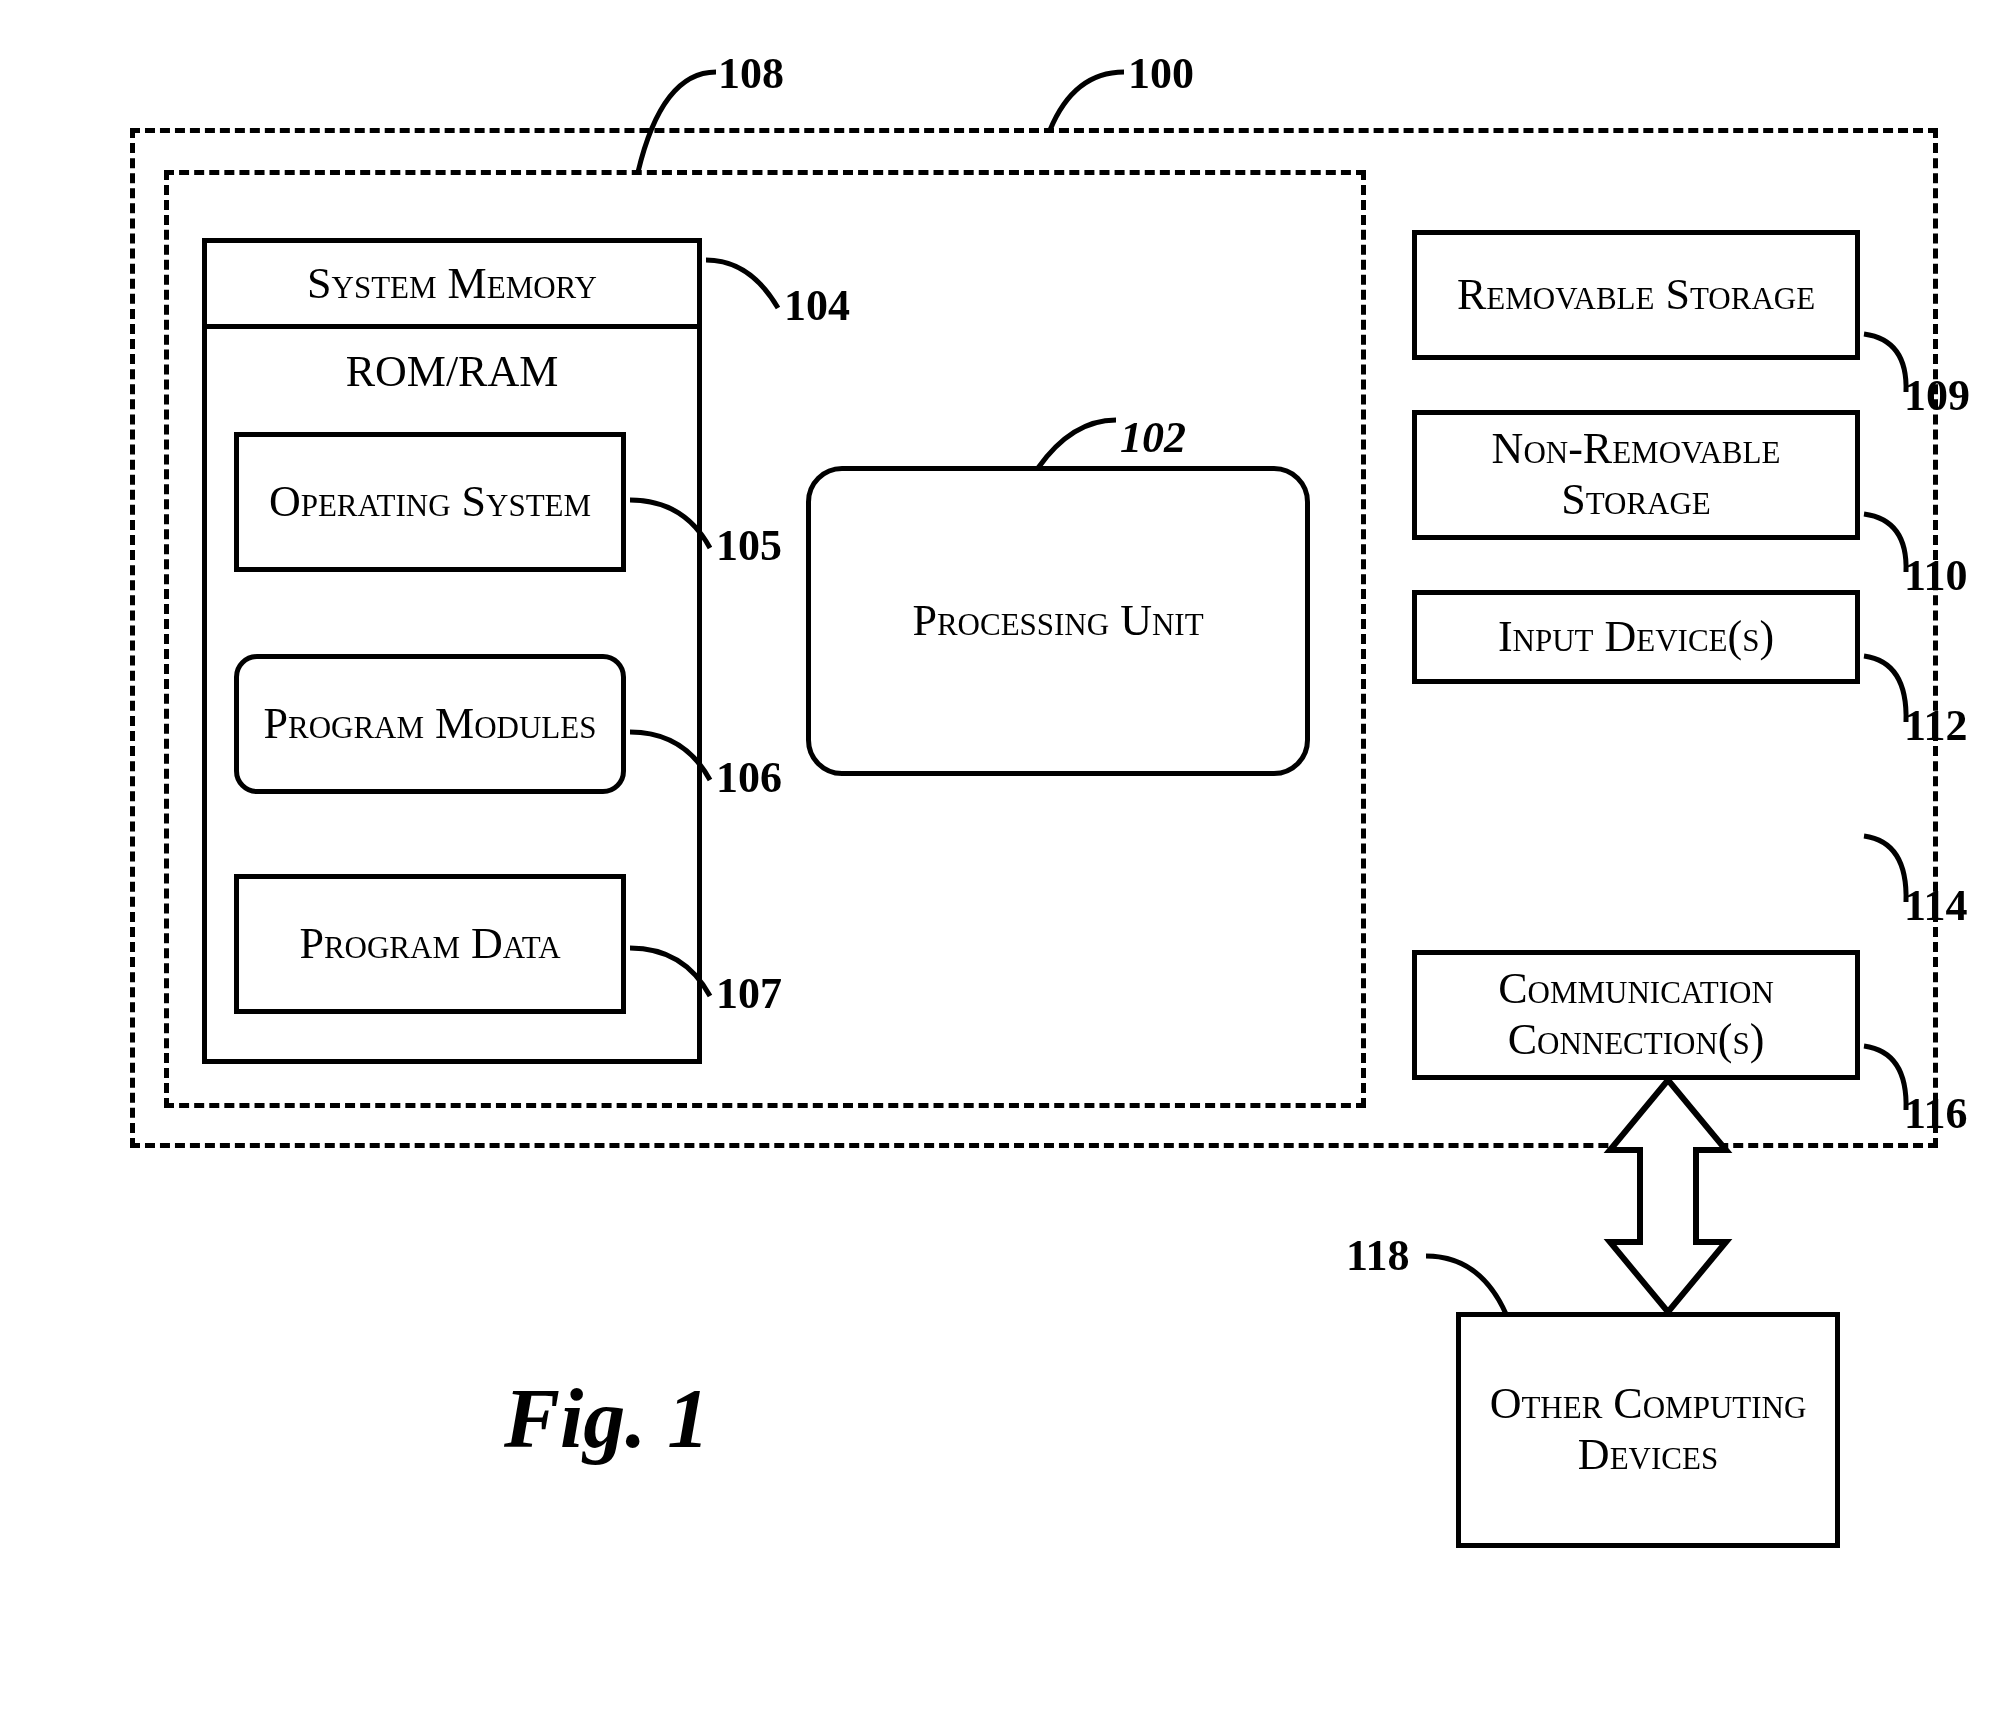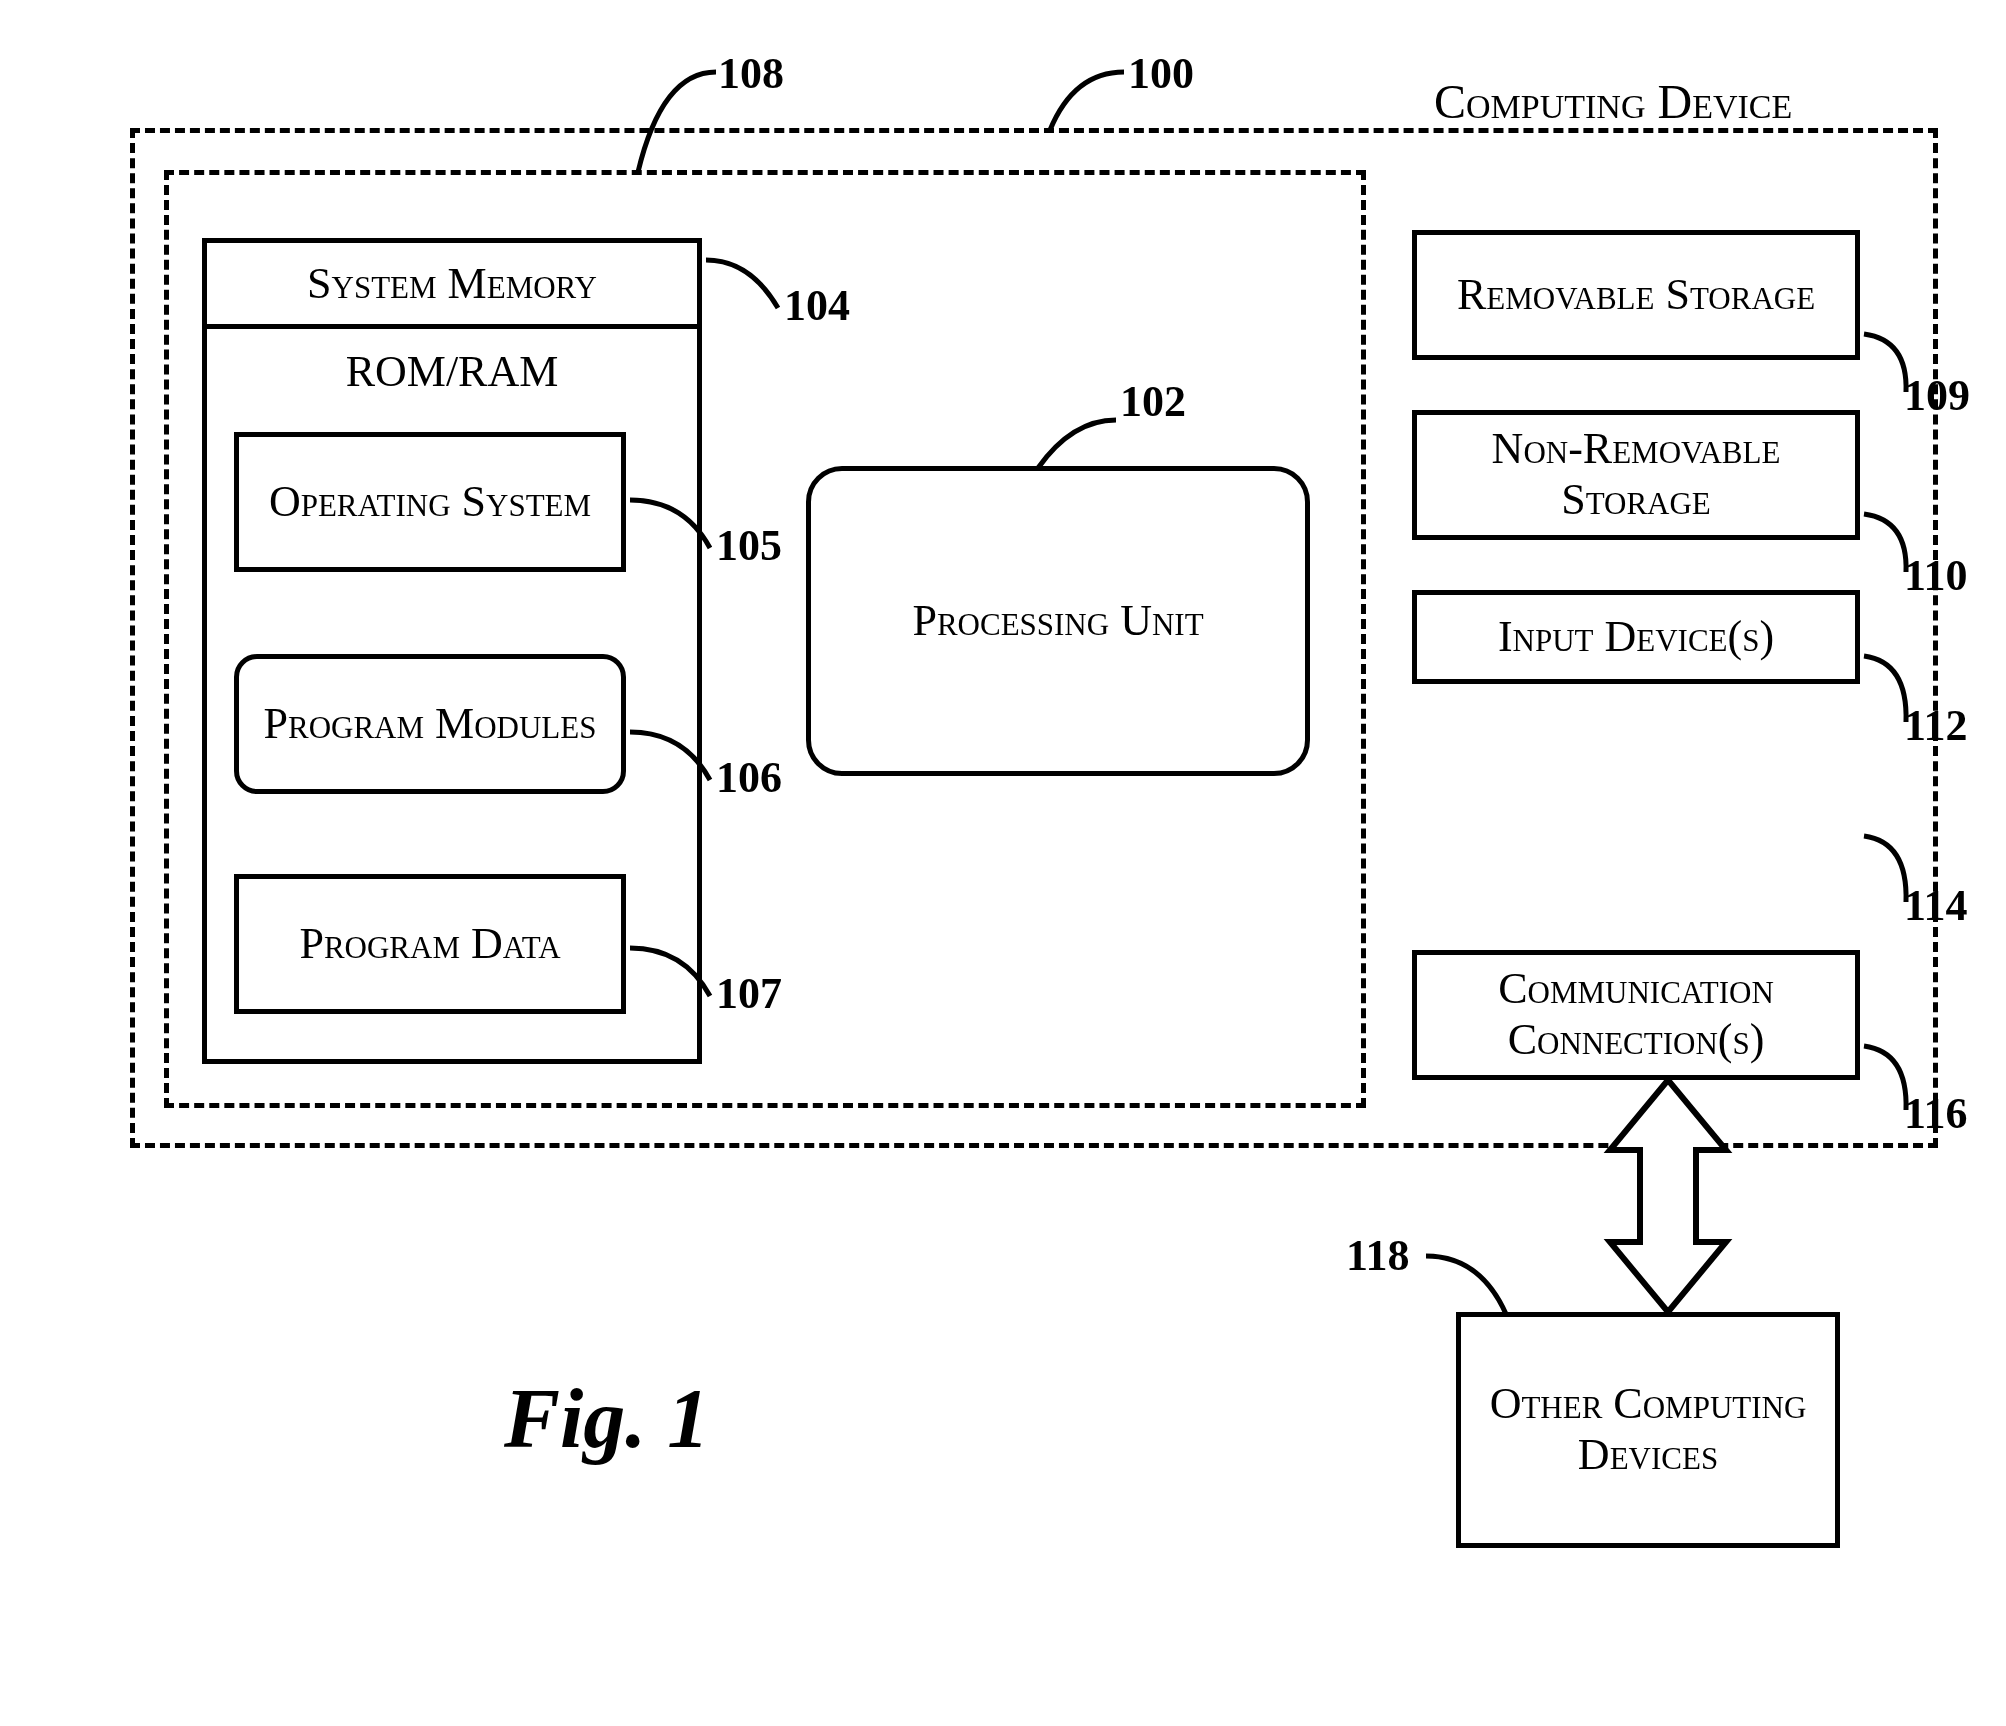--- a/index.html
+++ b/index.html
@@ -16,21 +16,20 @@
   .leader { position: absolute; }
   svg { display: block; }
 </style>
 </head>
 <body>
 
 <div class="canvas">
 
   <div class="box dashed" style="left:130px; top:128px; width:1808px; height:1020px;"></div>
 
-  <div class="label smallcaps" style="left:1434px; top:74px; font-size:48px;">Computing Device</div>
 
   <div class="box dashed" style="left:164px; top:170px; width:1202px; height:938px;"></div>
 
   <div class="box" style="left:202px; top:238px; width:500px; height:826px; justify-content:flex-start;">
     <div class="smallcaps boxtext" style="padding:16px 0 14px 0;">System Memory</div>
     <div style="width:100%; border-top:5px solid #000;"></div>
     <div class="boxtext" style="padding:18px 0 10px 0;">ROM/RAM</div>
   </div>
 
   <div class="box" style="left:234px; top:432px; width:392px; height:140px;">
@@ -90,21 +89,21 @@
       </svg>
   </div>
 
   <div class="label ref" style="left:784px; top:280px;">104</div>
   <div class="leader" style="left:700px; top:254px;">
     <svg width="84" height="60">
         <path d="M6 6 Q 50 6 78 54" stroke="#000" stroke-width="5" fill="none"></path>
       </svg>
   </div>
 
-  <div class="label ref" style="left:1120px; top:376px;">102</div>
+  <div class="label ref" style="left:1120px; top:412px;font-style:italic;">102</div>
   <div class="leader" style="left:1032px; top:414px;">
     <svg width="84" height="60">
         <path d="M84 6 Q 40 6 6 54" stroke="#000" stroke-width="5" fill="none"></path>
       </svg>
   </div>
 
   <div class="label ref" style="left:716px; top:520px;">105</div>
   <div class="leader" style="left:624px; top:494px;">
     <svg width="92" height="60">
         <path d="M6 6 Q 60 6 86 54" stroke="#000" stroke-width="5" fill="none"></path>

